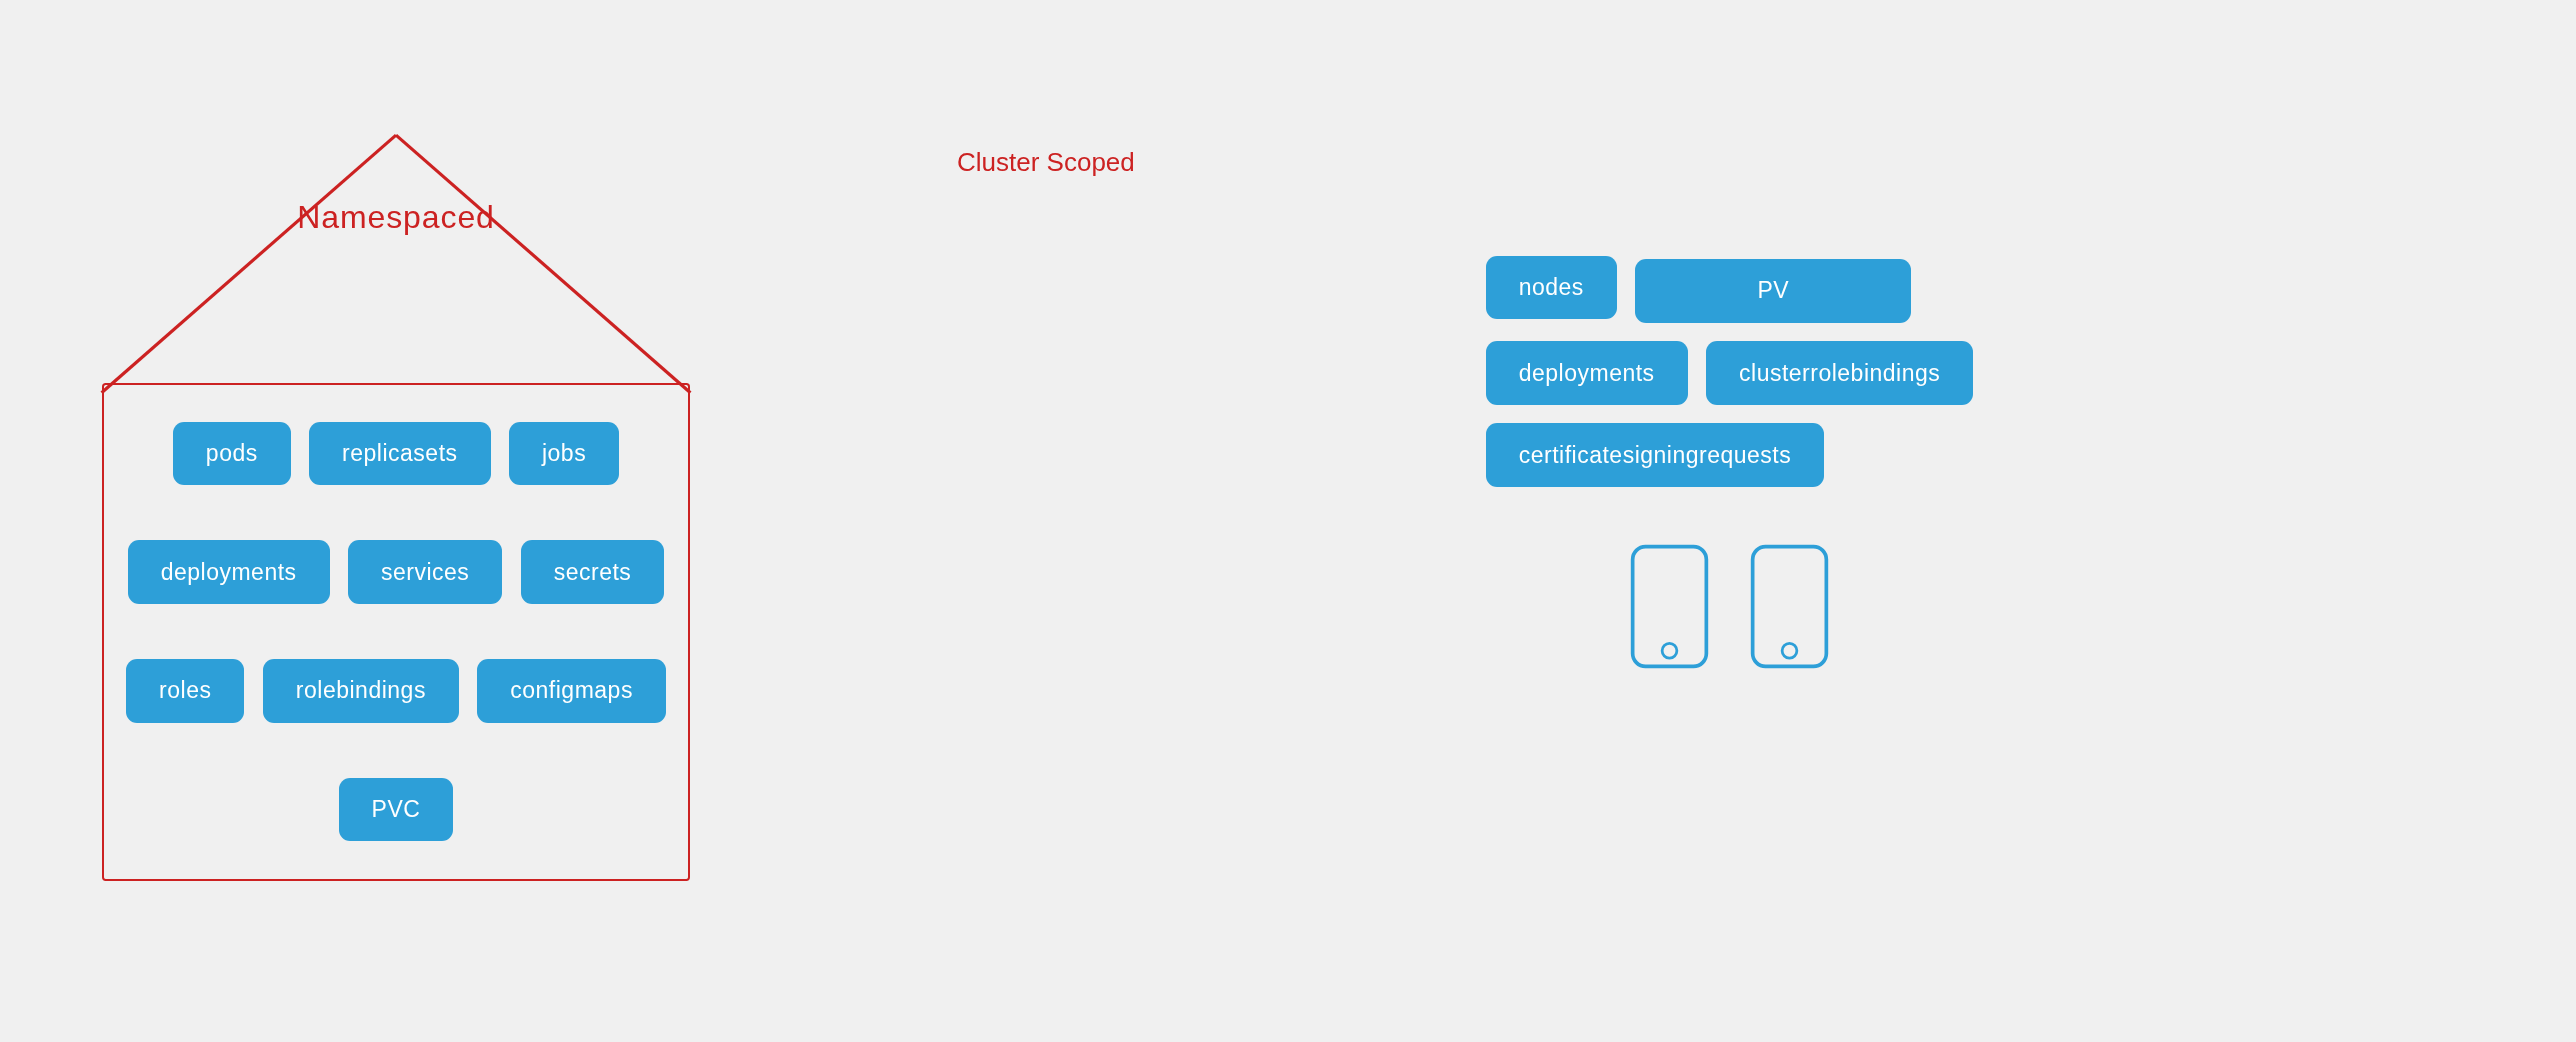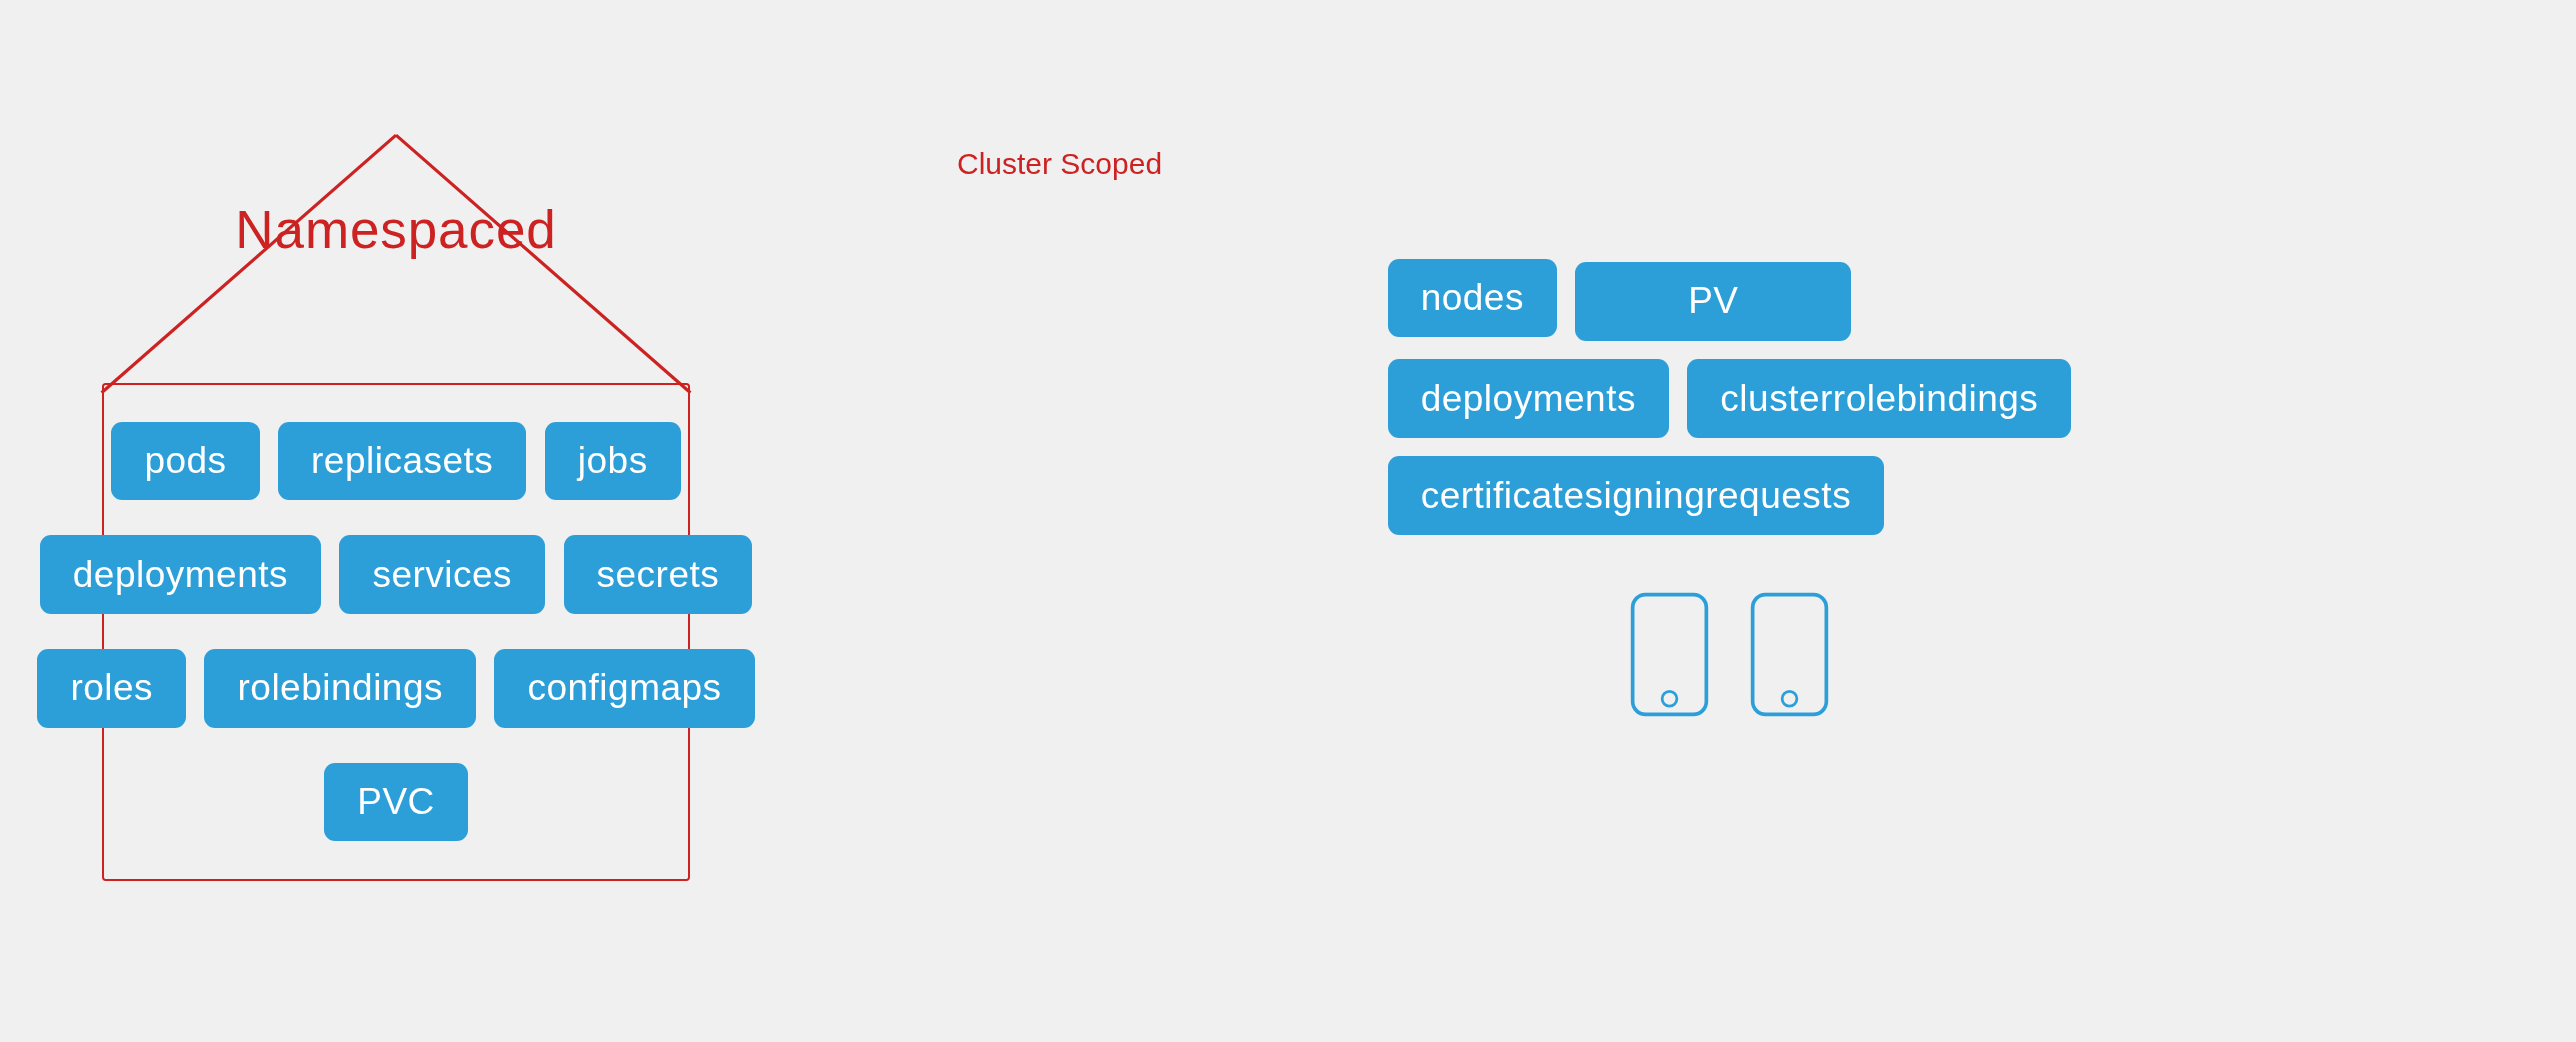--- a/index.html
+++ b/index.html
@@ -31,21 +31,21 @@
       height: 829px;
       flex-shrink: 0;
     }
 
     .namespaced-label {
       position: absolute;
       top: 92px;
       left: 50%;
       transform: translateX(-50%);
       color: #cc2222;
-      font-size: 53px;
+      font-size: 32px;
       font-weight: 500;
       white-space: nowrap;
       letter-spacing: 0.9px;
     }
 
     .house-box {
       position: absolute;
       top: 276px;
       left: 28px;
       right: 28px;
@@ -66,21 +66,21 @@
       gap: 18.4px;
       align-items: center;
       justify-content: center;
     }
 
     .resource-badge {
       background-color: #2d9fd8;
       color: white;
       border-radius: 11px;
       padding: 18.4px 33px;
-      font-size: 37px;
+      font-size: 23px;
       font-weight: 400;
       white-space: nowrap;
       letter-spacing: 0.5px;
     }
 
     
     .house-svg {
       position: absolute;
       top: 0;
       left: 0;
@@ -97,21 +97,21 @@
       display: flex;
       flex-direction: column;
       align-items: center;
       justify-content: flex-start;
       padding-top: 110px;
       margin-left: 184px;
     }
 
     .cluster-scoped-label {
       color: #cc2222;
-      font-size: 30px;
+      font-size: 26px;
       font-weight: 500;
       margin-bottom: 74px;
       align-self: flex-start;
       margin-left: 55px;
     }
 
     .cluster-resources {
       display: flex;
       flex-direction: column;
       gap: 18.4px;

